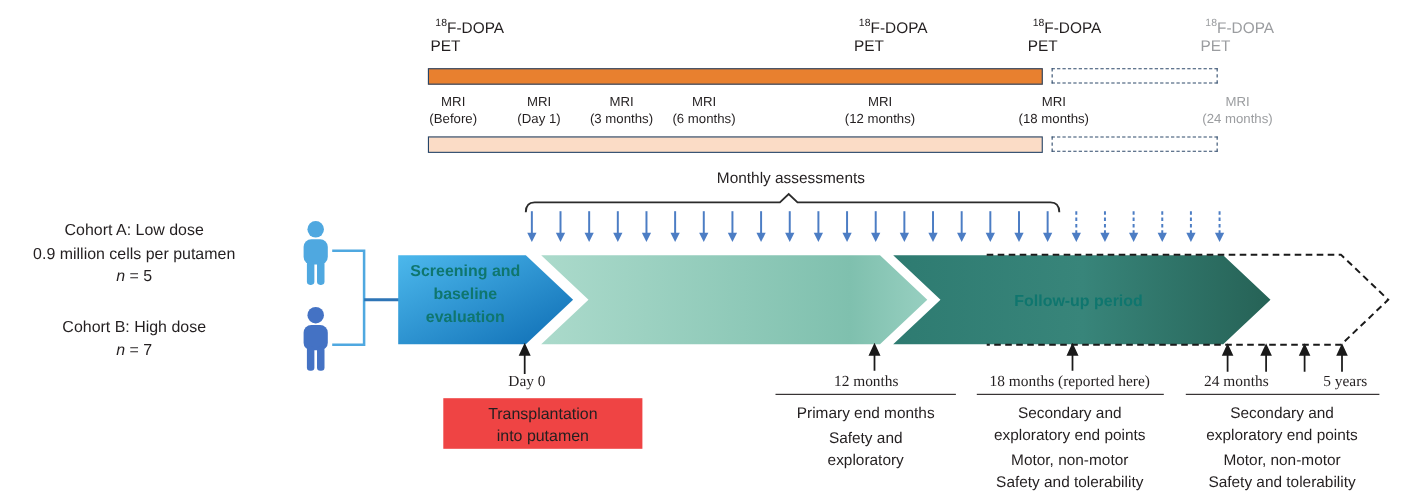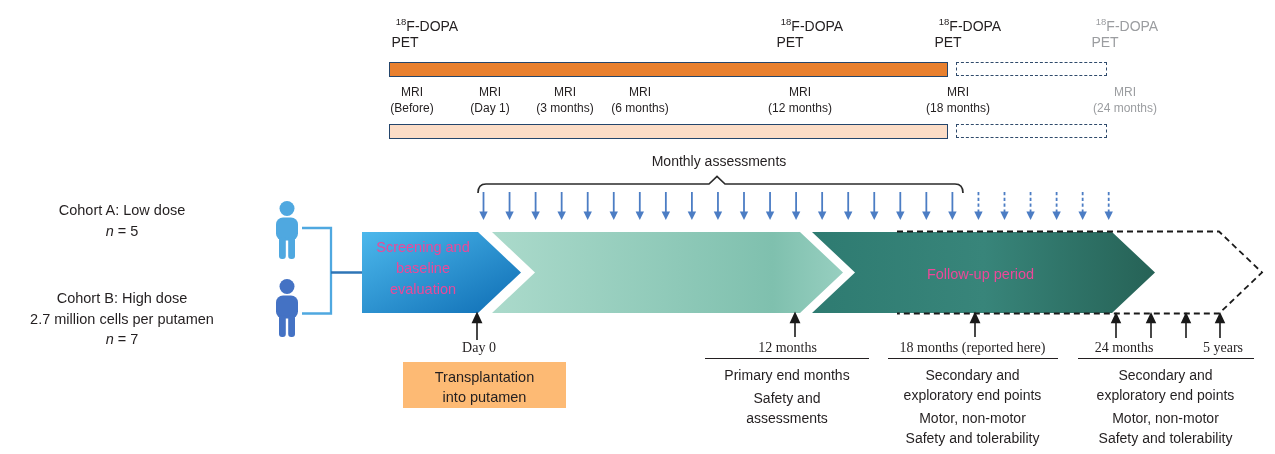--- a/index.html
+++ b/index.html
@@ -12,26 +12,26 @@
   .pet-label sup{font-size:9.5px;margin-left:44px;}
   .mri-label{width:110px;top:84px;font-size:12px;line-height:16px;}
   .dim{color:#9b9da0;}
   .bar{height:13px;border:1px solid #24456b;}
   .bar-orange{background:#e8802f;}
   .bar-pink{background:#fbdcc6;}
   .dash-box{height:12px;border:1.6px dashed #2f4a6b;background:#ffffff;}
   .monthly-label{font-size:14px;width:200px;}
   .cohort{width:228px;font-size:14.5px;line-height:20.5px;}
   .phase-label{font-size:14.5px;line-height:21px;}
-  .phase-light{color:#ec4899;}
+  .phase-light{color:#0f766e;font-weight:bold;}
   .ms-label{font-size:14px;font-family:Liberation Serif, serif;}
   .rule{border-top:1.5px solid #231f20;}
   .ms-body{font-size:14px;line-height:20px;}
   .gap3{margin-top:3px;}
-  .note-box{background:#fdba74;width:163px;height:41px;padding-top:5px;
+  .note-box{background:#ef4444;width:181px;height:41px;padding-top:5px;
             font-size:14.5px;line-height:20px;}
 </style>
 </head>
 <body>
 
 <div class="canvas">
 
   <svg class="layer" width="1275" height="454" viewBox="0 0 1275 454">
     <defs>
       <linearGradient id="blueGrad" x1="0" y1="0" x2="1" y2="1">
@@ -258,25 +258,25 @@
     <div>(24 months)</div>
   </div>
 
   <div class="abs bar bar-pink" style="left:389px;top:124px;width:557px"></div>
   <div class="abs dash-box" style="left:956px;top:124px;width:149px"></div>
 
   <div class="abs ctr monthly-label" style="left:619px;top:153px">Monthly assessments</div>
 
   <div class="abs ctr cohort" style="left:8px;top:200px">
     <div>Cohort A: Low dose</div>
+    <div>0.9 million cells per putamen</div>
     <div><i>n</i><span> = 5</span></div>
   </div>
   <div class="abs ctr cohort" style="left:8px;top:288px">
     <div>Cohort B: High dose</div>
-    <div>2.7 million cells per putamen</div>
     <div><i>n</i><span> = 7</span></div>
   </div>
 
   <div class="abs ctr phase-label phase-light" style="left:364px;top:237px;width:118px">
     <div>Screening and</div>
     <div>baseline</div>
     <div>evaluation</div>
   </div>
   <div class="abs ctr phase-label phase-light" style="left:858px;top:264px;width:245px">
     <div>Follow-up period</div>
@@ -286,21 +286,21 @@
   <div class="abs ctr note-box" style="left:403px;top:362px">
     <div>Transplantation</div>
     <div>into putamen</div>
   </div>
 
   <div class="abs ctr ms-label" style="left:705px;top:340px;width:165px">12 months</div>
   <div class="abs rule" style="left:705px;top:358px;width:164px"></div>
   <div class="abs ctr ms-body" style="left:694px;top:365px;width:186px">
     <div>Primary end months</div>
     <div class="gap3">Safety and</div>
-    <div>assessments</div>
+    <div>exploratory</div>
   </div>
 
   <div class="abs ctr ms-label" style="left:870px;top:340px;width:205px">18 months (reported here)</div>
   <div class="abs rule" style="left:888px;top:358px;width:170px"></div>
   <div class="abs ctr ms-body" style="left:870px;top:365px;width:205px">
     <div>Secondary and</div>
     <div>exploratory end points</div>
     <div class="gap3">Motor, non-motor</div>
     <div>Safety and tolerability</div>
   </div>

